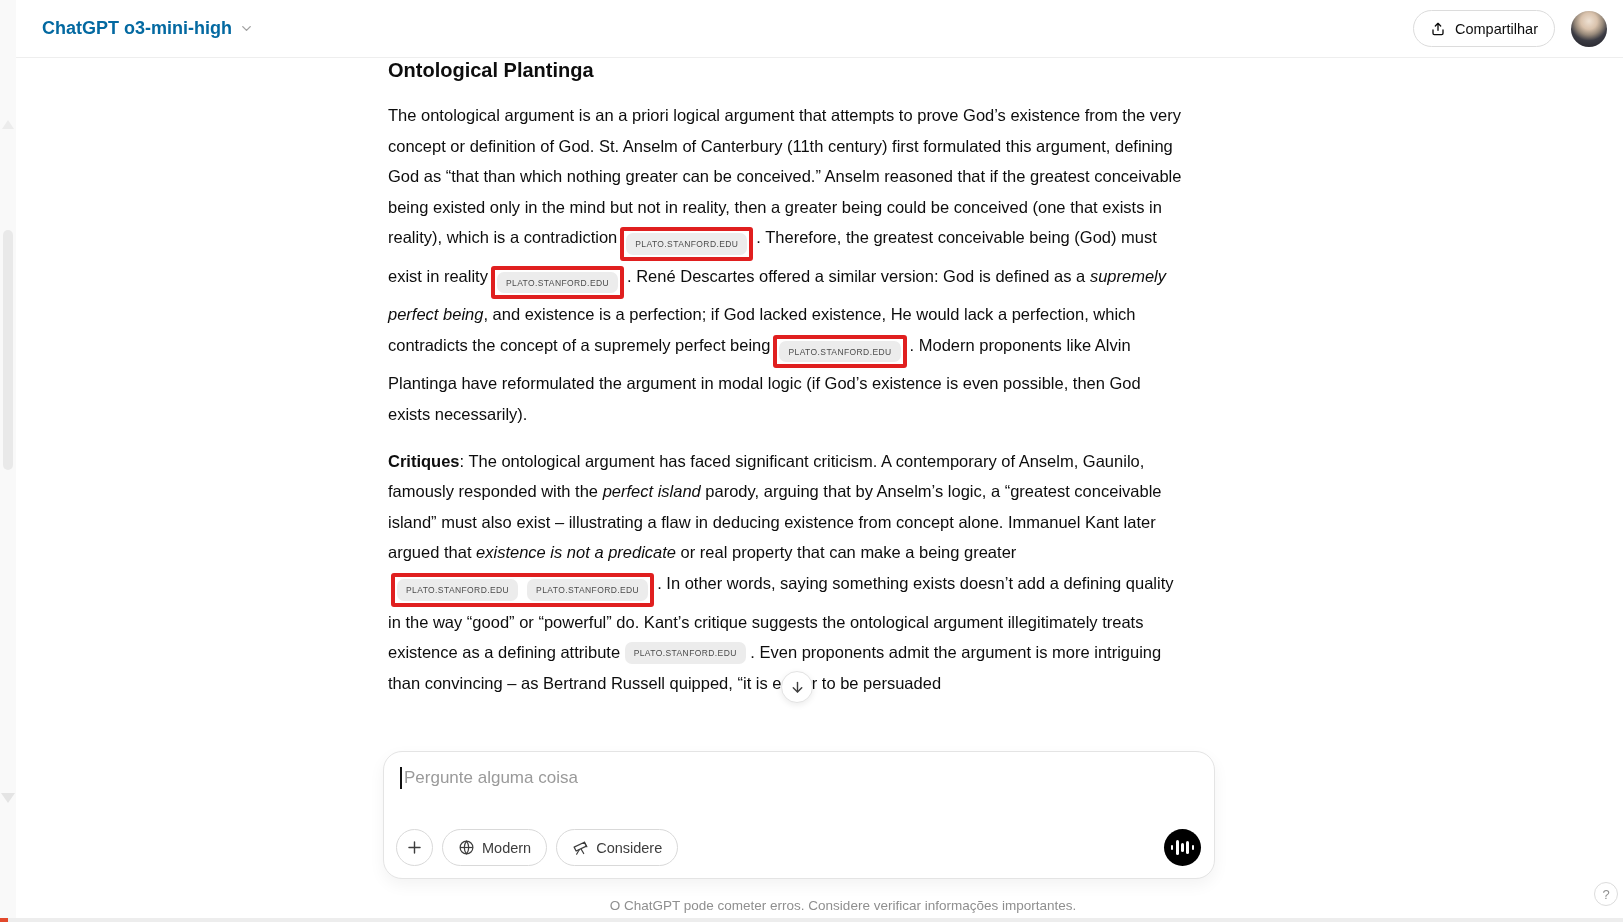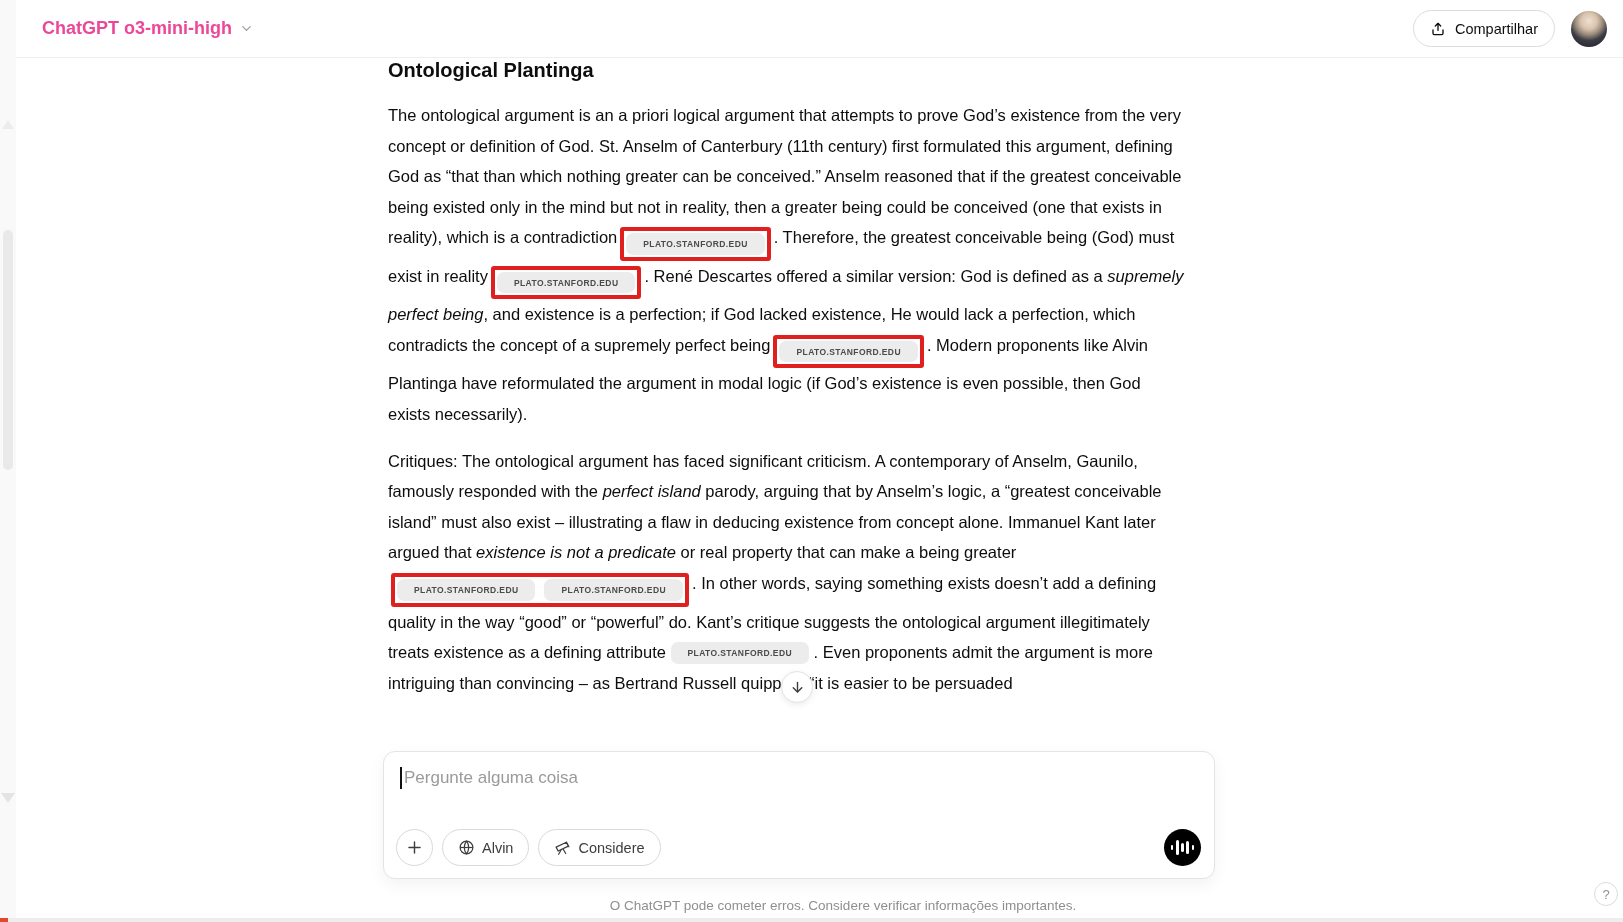--- a/index.html
+++ b/index.html
@@ -15,54 +15,54 @@
   .rail-up { position:absolute; left:2px; top:120px; width:0; height:0;
     border-left:6px solid transparent; border-right:6px solid transparent; border-bottom:9px solid #ececec; }
   .rail-thumb { position:absolute; left:3px; top:230px; width:10px; height:240px; border-radius:6px; background:#e9e9e9; }
   .rail-down { position:absolute; left:1px; top:793px; width:0; height:0;
     border-left:7px solid transparent; border-right:7px solid transparent; border-top:10px solid #e4e4e4; }
 
   
   .topbar { position:absolute; left:16px; top:0; right:0; height:58px; background:#fff;
     border-bottom:1px solid #eeeeee; display:flex; align-items:center; justify-content:space-between;
     padding:0 16px 0 26px; z-index:6; }
-  .model { display:flex; align-items:center; gap:7px; font-size:18px; font-weight:600; color:#ec4899;
+  .model { display:flex; align-items:center; gap:7px; font-size:18px; font-weight:600; color:#0369a1;
     background:none; border:none; }
   .model svg { color:#a2a2a2; }
   .topbar-right { display:flex; align-items:center; gap:16px; }
   .share { display:flex; align-items:center; gap:9px; height:37px; padding:0 16px;
     border:1px solid #dcdcdc; border-radius:19px; background:#fff; font-size:14.5px; color:#0d0d0d; }
   .avatar { width:36px; height:36px; border-radius:50%;
     background:radial-gradient(circle at 50% 28%, #eee1d3 0%, #d9c2ac 26%, #97897a 44%, #3c3c44 62%, #1d1d24 100%);
     cursor:pointer; }
 
   
   .doc { position:absolute; left:388px; top:59px; width:798px; z-index:1; }
   .doc h1 { font-size:24px; font-weight:700; margin:3px 0 21px; letter-spacing:0.2px; }
   .doc h2 { font-size:20px; font-weight:700; margin:0 0 18px; }
   .para { font-size:16.5px; line-height:30.6px; margin:0 0 16px; }
   .para em { font-style:italic; }
-  .para strong { font-weight:400; }
+  .para strong { font-weight:700; }
 
-  .cite { display:inline-block; background:#ececec; color:#4b4b4b; font-size:8.5px; font-weight:700;
-    letter-spacing:0.4px; padding:7px 17px 6px; border-radius:7px; line-height:1; vertical-align:2px;
+  .cite { display:inline-block; background:#ececec; color:#4b4b4b; font-size:8.5px; font-weight:400;
+    letter-spacing:0.4px; padding:7px 9px 6px; border-radius:7px; line-height:1; vertical-align:2px;
     white-space:nowrap; cursor:pointer; }
   .red-box { display:inline-block; border:4px solid #e01f1f; border-radius:3px; padding:2px;
     line-height:1; vertical-align:-4px; margin:0 3px; }
   .red-box .cite { vertical-align:0; }
   .red-box .cite + .cite { margin-left:9px; }
 
   
   .scrolldown { position:absolute; left:781px; top:671px; width:32px; height:32px; border-radius:50%;
     background:#fff; border:1px solid #e3e3e3; box-shadow:0 2px 6px rgba(0,0,0,0.08);
     display:flex; align-items:center; justify-content:center; color:#3d3d3d; z-index:5; }
 
   
   .composer { position:absolute; left:383px; top:751px; width:832px; height:128px; background:#fff;
-    border:1px solid #e4e4e4; border-radius:12px; box-shadow:0 6px 16px rgba(0,0,0,0.05); z-index:4; }
+    border:1px solid #e4e4e4; border-radius:19px; box-shadow:0 6px 16px rgba(0,0,0,0.05); z-index:4; }
   .composer-input { position:absolute; left:16px; top:13px; right:16px; height:26px;
     display:flex; align-items:center; font-size:17px; color:#9a9a9a; cursor:text; }
   .caret { width:2px; height:22px; background:#111; margin-right:2px; }
   .composer-row { position:absolute; left:12px; right:13px; bottom:12px; display:flex; align-items:center; gap:9px; }
   .round-btn { width:37px; height:37px; border-radius:50%; border:1px solid #d9d9d9; background:#fff;
     display:flex; align-items:center; justify-content:center; color:#3d3d3d; }
   .pill-btn { height:37px; border-radius:19px; border:1px solid #d9d9d9; background:#fff;
     display:flex; align-items:center; gap:7px; padding:0 15px; font-size:14.5px; color:#3d3d3d; }
   .pill-btn svg { color:#3d3d3d; }
   .voice-btn { margin-left:auto; width:37px; height:37px; border-radius:50%; background:#000; border:none;
@@ -135,21 +135,21 @@
           <path d="M12 5v14"></path>
           <path d="M5 12h14"></path>
         </svg>
     </button>
     <button class="pill-btn">
       <svg width="17" height="17" viewBox="0 0 24 24" fill="none" stroke="currentColor" stroke-width="1.7">
           <circle cx="12" cy="12" r="9"></circle>
           <path d="M3 12h18"></path>
           <path d="M12 3a14.5 14.5 0 0 1 0 18 14.5 14.5 0 0 1 0-18z"></path>
         </svg>
-      <span>Alvin</span>
+      <span>Modern</span>
     </button>
     <button class="pill-btn">
       <svg width="17" height="17" viewBox="0 0 24 24" fill="none" stroke="currentColor" stroke-width="1.7" stroke-linecap="round" stroke-linejoin="round">
           <path d="M3 11.5l14.5-7 2.8 5.6L5.8 17z"></path>
           <path d="M17.5 4.5L21 11"></path>
           <path d="M10 15.5L6.5 21.5"></path>
           <path d="M13 14.5l3.5 6"></path>
         </svg>
       <span>Considere</span>
     </button>

